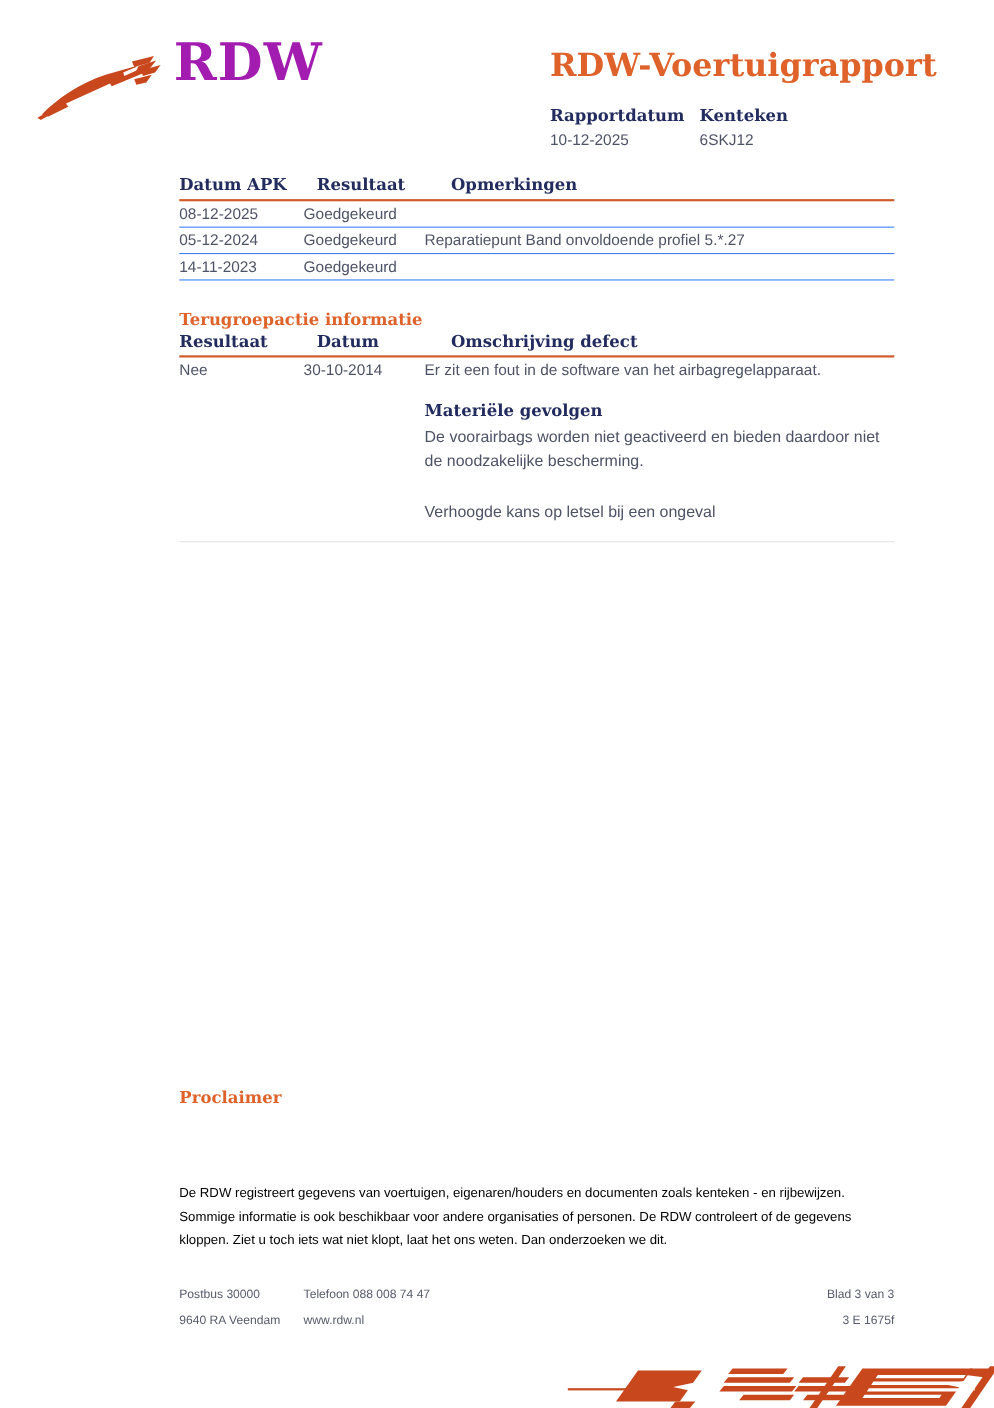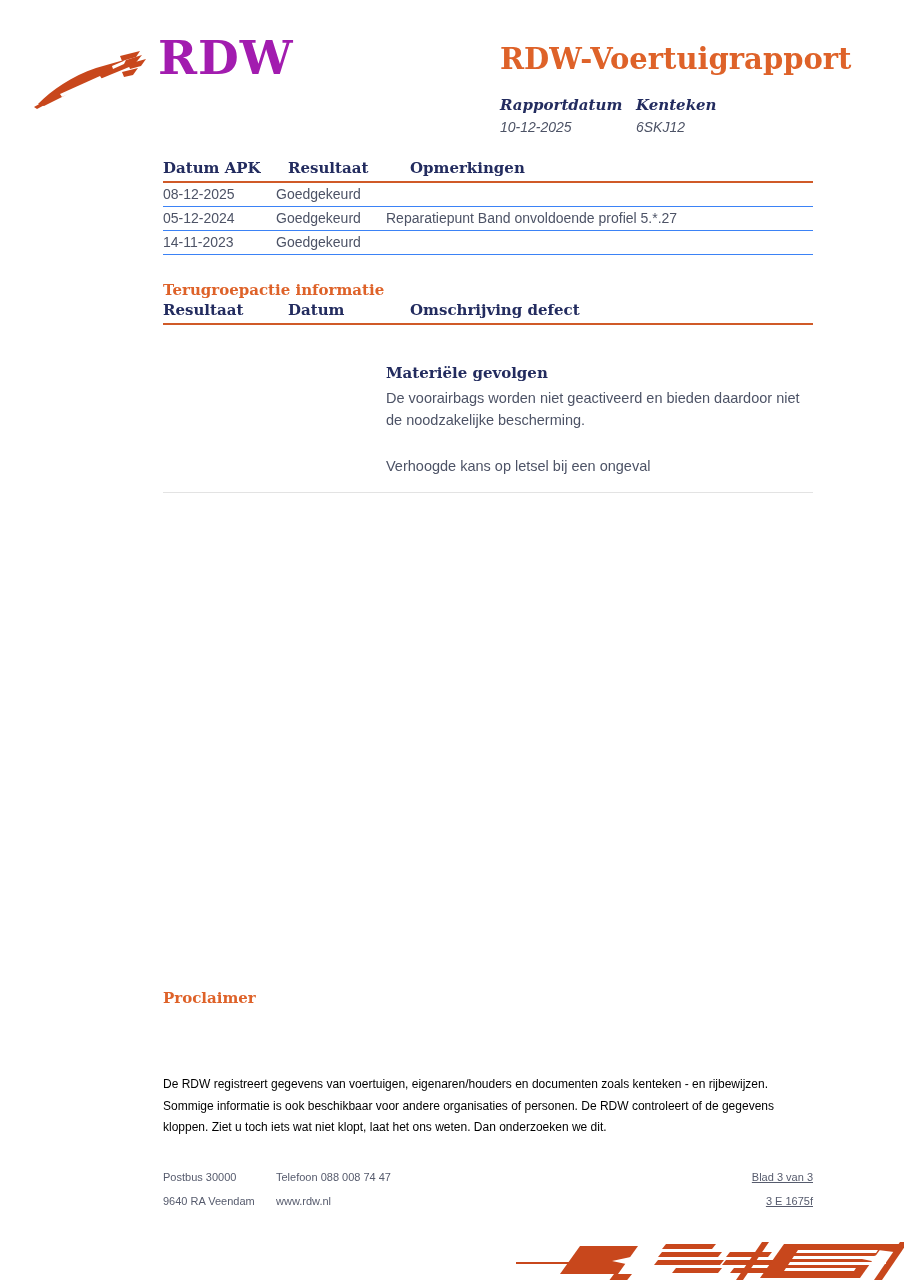--- a/index.html
+++ b/index.html
@@ -21,21 +21,21 @@
     font-weight: bold; font-size: 47px; letter-spacing: 1px;
     color: #a21caf;
   }
   .doc-title {
     position: absolute; left: 500px; top: 42px;
     font-family: "DejaVu Serif", serif;
     font-weight: bold; font-size: 29px;
     color: #DE6229;
     white-space: nowrap;
   }
-  .meta { position: absolute; top: 96px; font-style: italic; }
+  .meta { position: absolute; top: 96px; }
   .meta-date { left: 500px; }
   .meta-plate { left: 636px; }
   .meta-label {
     font-family: "DejaVu Serif", serif;
     font-weight: bold; font-size: 15px; color: #232C5F;
     display: block;
   }
   .meta-value {
     display: block; margin-top: 5px;
     font-size: 14px; color: #4D5366;
@@ -86,21 +86,21 @@
   .proclaimer-text {
     position: absolute; left: 163px; top: 1074px; width: 652px;
     font-size: 12px; line-height: 21.5px; color: #000000;
   }
 
   
   .footer-row { position: absolute; left: 163px; width: 650px; height: 14px; }
   .footer-row span { position: absolute; font-size: 11px; color: #565B6D; white-space: nowrap; }
   .f-left { left: 0; }
   .f-mid { left: 113px; }
-  .f-right { right: 0; text-decoration: underline; }
+  .f-right { right: 0; }
 
   .bottom-graphic { position: absolute; left: 516px; top: 1238px; }
 </style>
 </head>
 <body>
 
 <div class="page">
 
   <svg class="logo-svg" width="120" height="64" viewBox="0 0 120 64">
     <g fill="#C8471C">
@@ -154,20 +154,25 @@
   </div>
 
   <div class="section-heading" style="top:281px;text-align:right;">Terugroepactie informatie</div>
 
   <div class="tbl" style="top:301px;">
     <div class="tbl-header">
       <span>Resultaat</span>
       <span>Datum</span>
       <span>Omschrijving defect</span>
     </div>
+    <div class="tbl-row" style="border-bottom:none;">
+      <span>Nee</span>
+      <span>30-10-2014</span>
+      <span>Er zit een fout in de software van het airbagregelapparaat.</span>
+    </div>
   </div>
 
   <div class="sub-block" style="top:364px;">
     <span class="sub-heading">Materiële gevolgen</span>
     <span class="sub-text">De voorairbags worden niet geactiveerd en bieden daardoor niet de noodzakelijke bescherming.</span>
   </div>
 
   <div class="sub-block" style="top:450px;">
     <span class="sub-text">Verhoogde kans op letsel bij een ongeval</span>
   </div>

